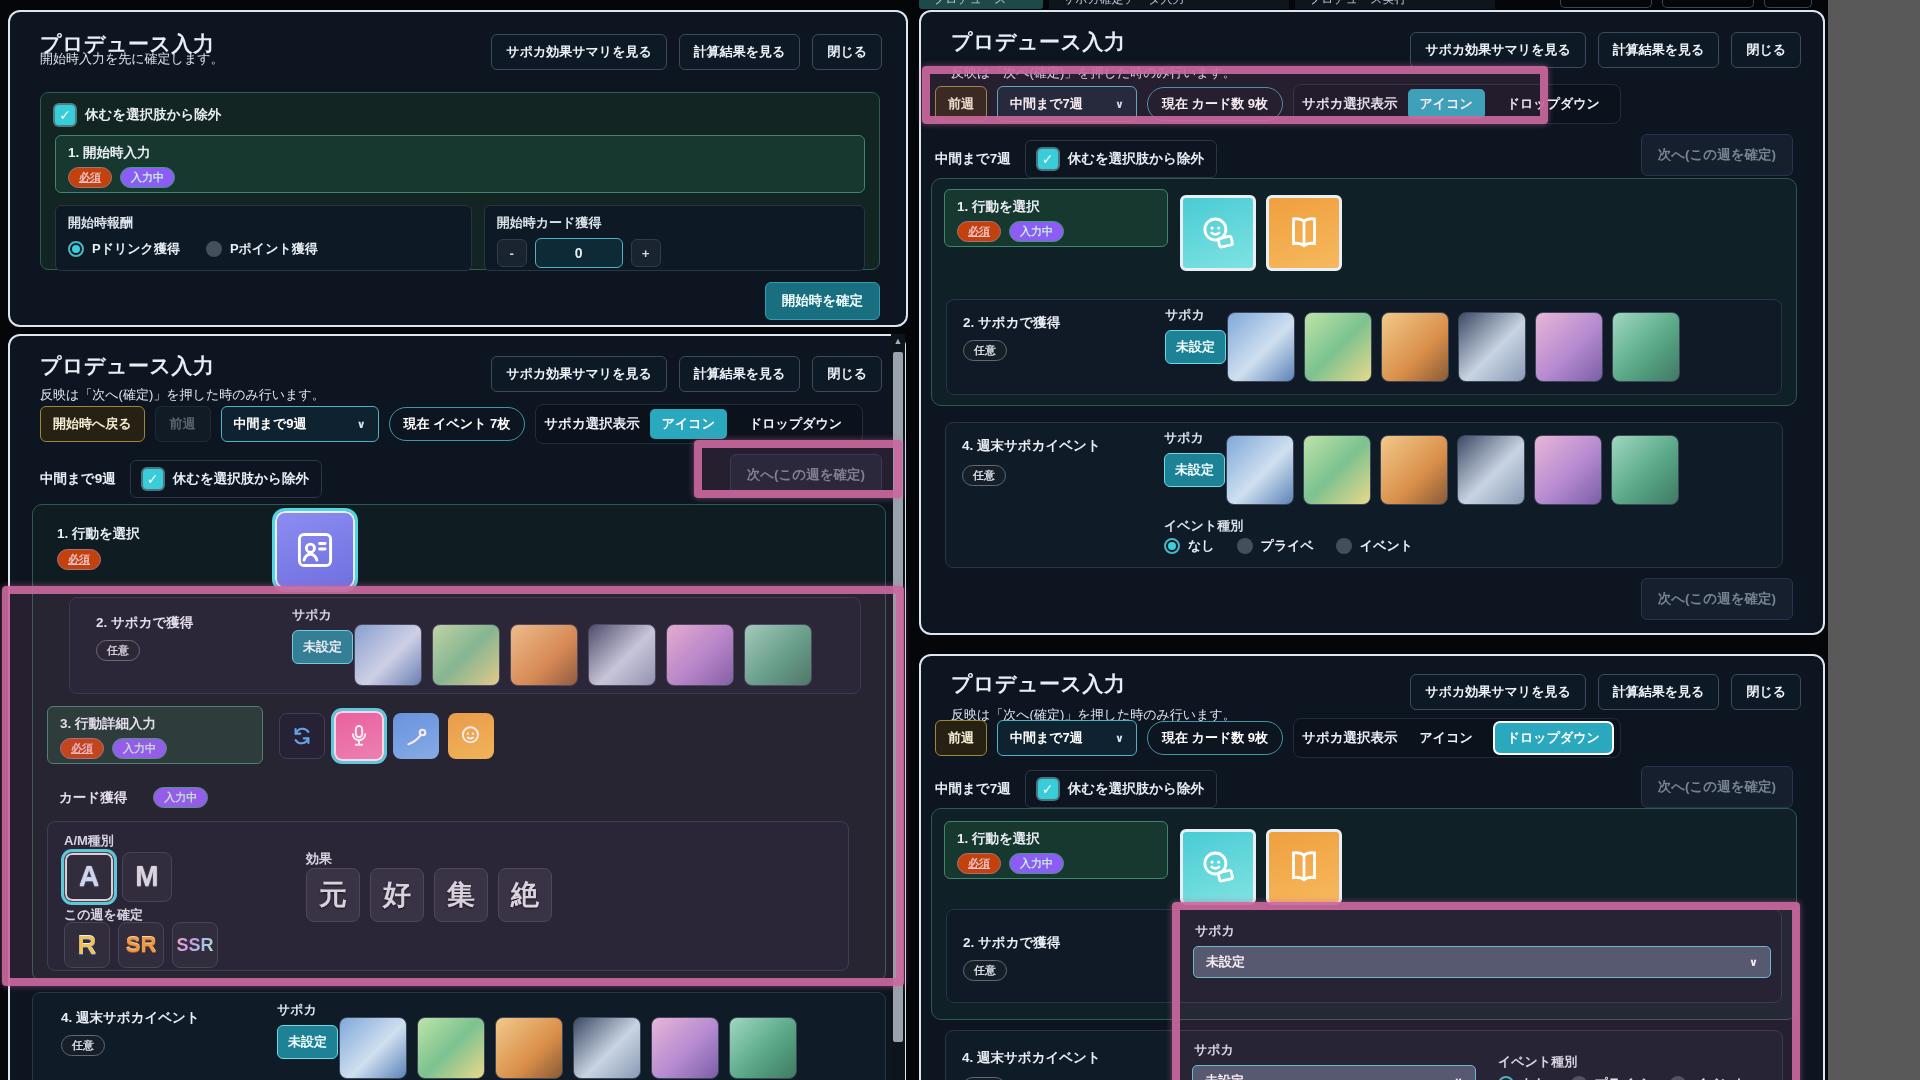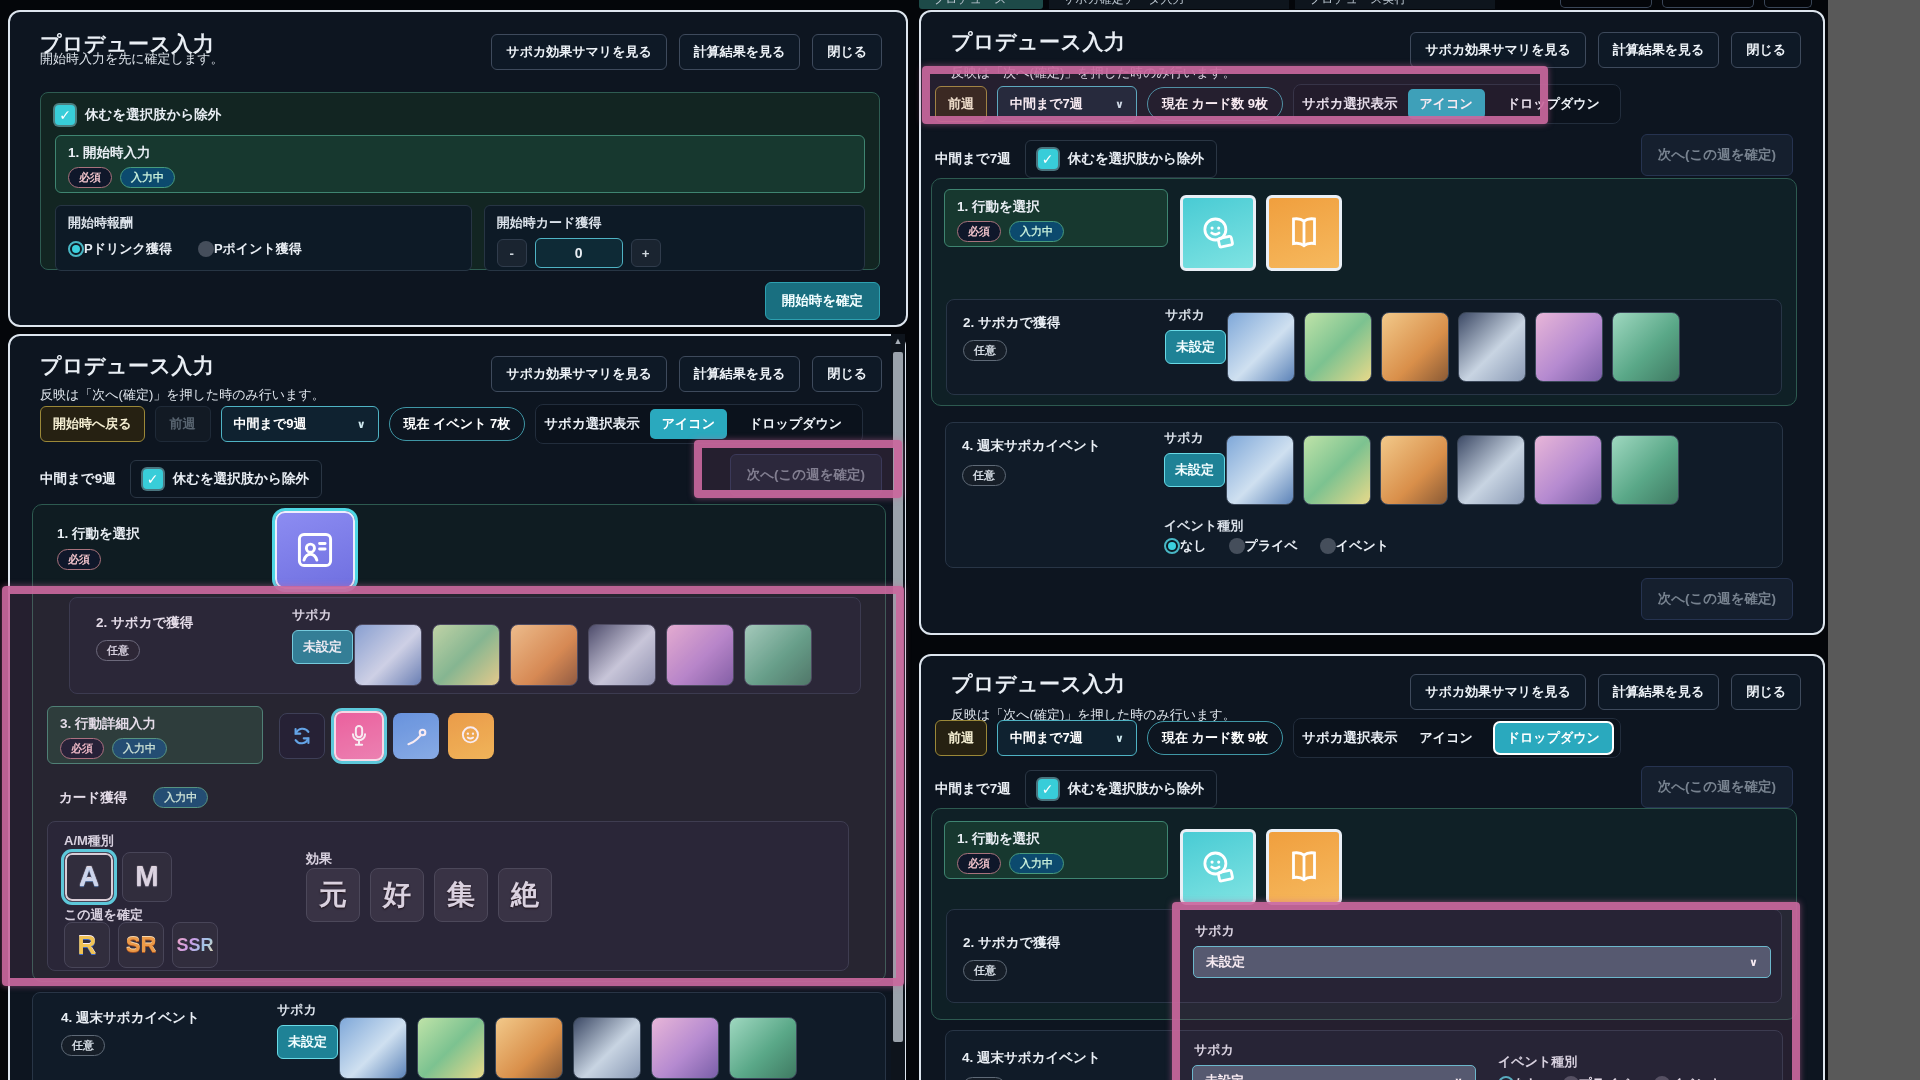--- a/index.html
+++ b/index.html
@@ -7,33 +7,33 @@
   .stage{position:relative;width:1920px;height:1080px;overflow:hidden;background:#04060a;
          font-family:"Liberation Sans","DejaVu Sans",sans-serif;color:#e9eef4;}
   .gutter{position:absolute;left:1828px;top:0;width:92px;height:1080px;background:#595959;}
   .panel{position:absolute;background:#0d1520;border:2px solid #dde5ee;border-radius:12px;overflow:hidden;}
   .p-title{position:absolute;font-size:21px;font-weight:bold;letter-spacing:.5px;}
   .p-sub{position:absolute;font-size:13px;color:#dfe5ec;}
   .hdr-btns{position:absolute;display:flex;gap:12px;}
   .hbtn{background:#0e1926;border:1px solid #3e4a5c;border-radius:6px;color:#eef3f8;
         font-size:13px;font-weight:bold;padding:8px 14px;white-space:nowrap;}
   .bdg{display:inline-block;font-size:11px;font-weight:bold;padding:2px 10px;border-radius:999px;border:1px solid;white-space:nowrap;}
-  .bdg.req{color:#f0c2ca;border-color:#a8727c;background:#0f172a;}
-  .bdg.edit{color:#c6eeda;border-color:#479a7e;background:#0c4a6e;}
+  .bdg.req{color:#f0c2ca;border-color:#a8727c;background:#c2410c;text-decoration:underline;}
+  .bdg.edit{color:#c6eeda;border-color:#479a7e;background:#8b5cf6;}
   .bdg.opt{color:#d8dfe7;border-color:#5f6a77;background:#161e28;}
   .chk{width:20px;height:20px;flex:0 0 20px;border-radius:4px;background:#38cdd9;
        box-shadow:0 0 0 2px rgba(150,235,245,.45);display:flex;align-items:center;justify-content:center;}
   .chk::after{content:"✓";color:#fff;font-weight:bold;font-size:14px;}
   .lbl{font-size:13.5px;font-weight:bold;white-space:nowrap;}
   .slbl{font-size:13px;font-weight:bold;color:#dbe2ea;white-space:nowrap;}
   .radio{width:16px;height:16px;border-radius:50%;flex:0 0 16px;}
   .radio.on{border:2px solid #49b6c4;background:#0d1a24;position:relative;}
   .radio.on::after{content:"";position:absolute;inset:2px;border-radius:50%;background:#3bd0de;}
   .radio.off{background:#454e5b;}
-  .rrow{display:flex;align-items:center;font-size:13px;font-weight:bold;}
+  .rrow{display:flex;align-items:center;gap:8px;font-size:13px;font-weight:bold;}
   .thumb{width:68px;height:62px;border-radius:8px;border:1px solid #3c4859;}
   .t1{background:linear-gradient(135deg,#7fa8d9,#cfe0f0 55%,#5c83b8);}
   .t2{background:linear-gradient(135deg,#bfe3a8,#7cc290 50%,#e8d98a);}
   .t3{background:linear-gradient(135deg,#f2c98a,#d98f4a 60%,#8a5a35);}
   .t4{background:linear-gradient(135deg,#3d4a66,#c8d4e2 55%,#8a9ab5);}
   .t5{background:linear-gradient(135deg,#e8b6d8,#b58ad0 55%,#7a5fa8);}
   .t6{background:linear-gradient(135deg,#9fd8c0,#5aa888 55%,#3f7a62);}
   .unset{display:inline-block;background:#1e8296;border:1.5px solid #69dae6;border-radius:6px;
          color:#f2feff;font-size:13px;font-weight:bold;padding:7px 10px;white-space:nowrap;}
   .nextb{background:#151f2e;border:1px solid #263350;border-radius:6px;color:#77828f;

